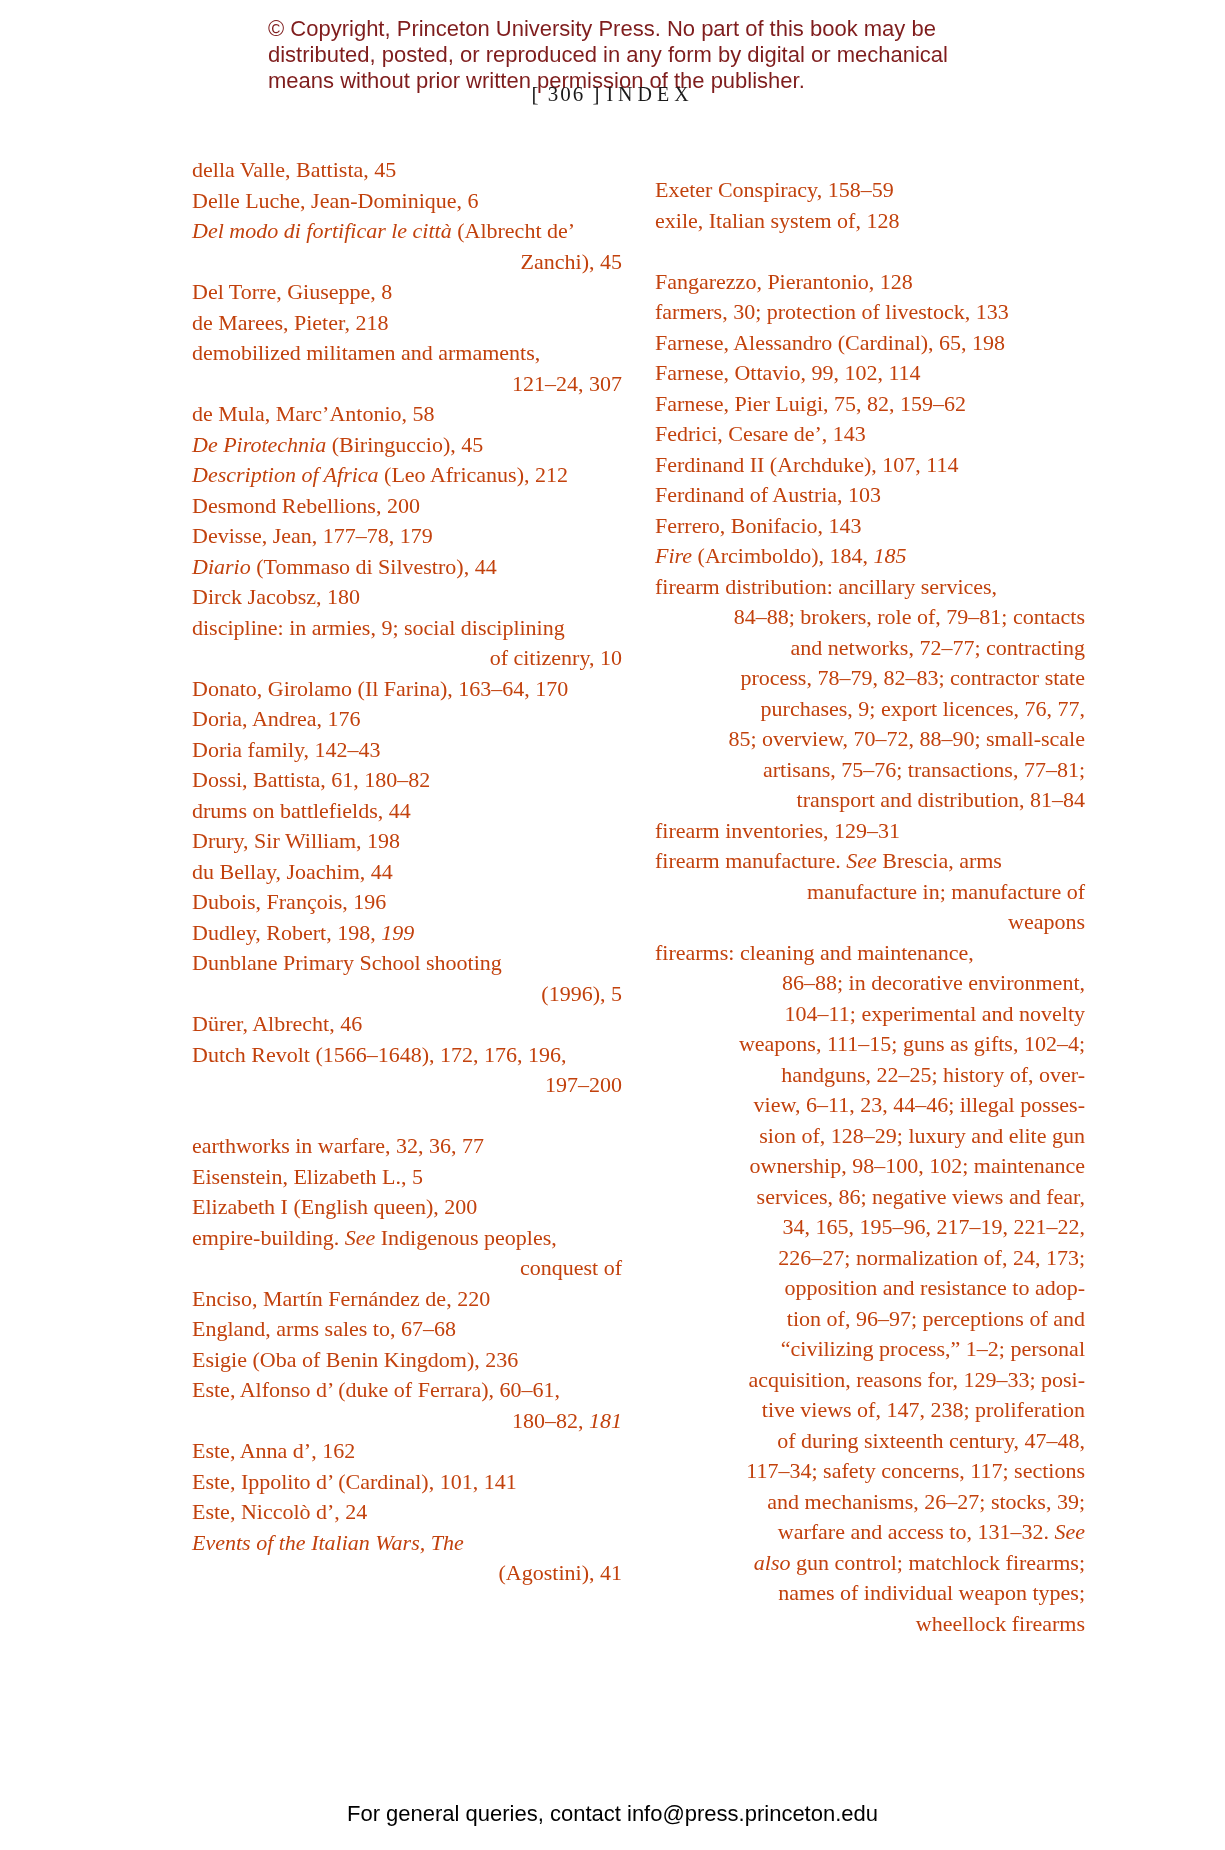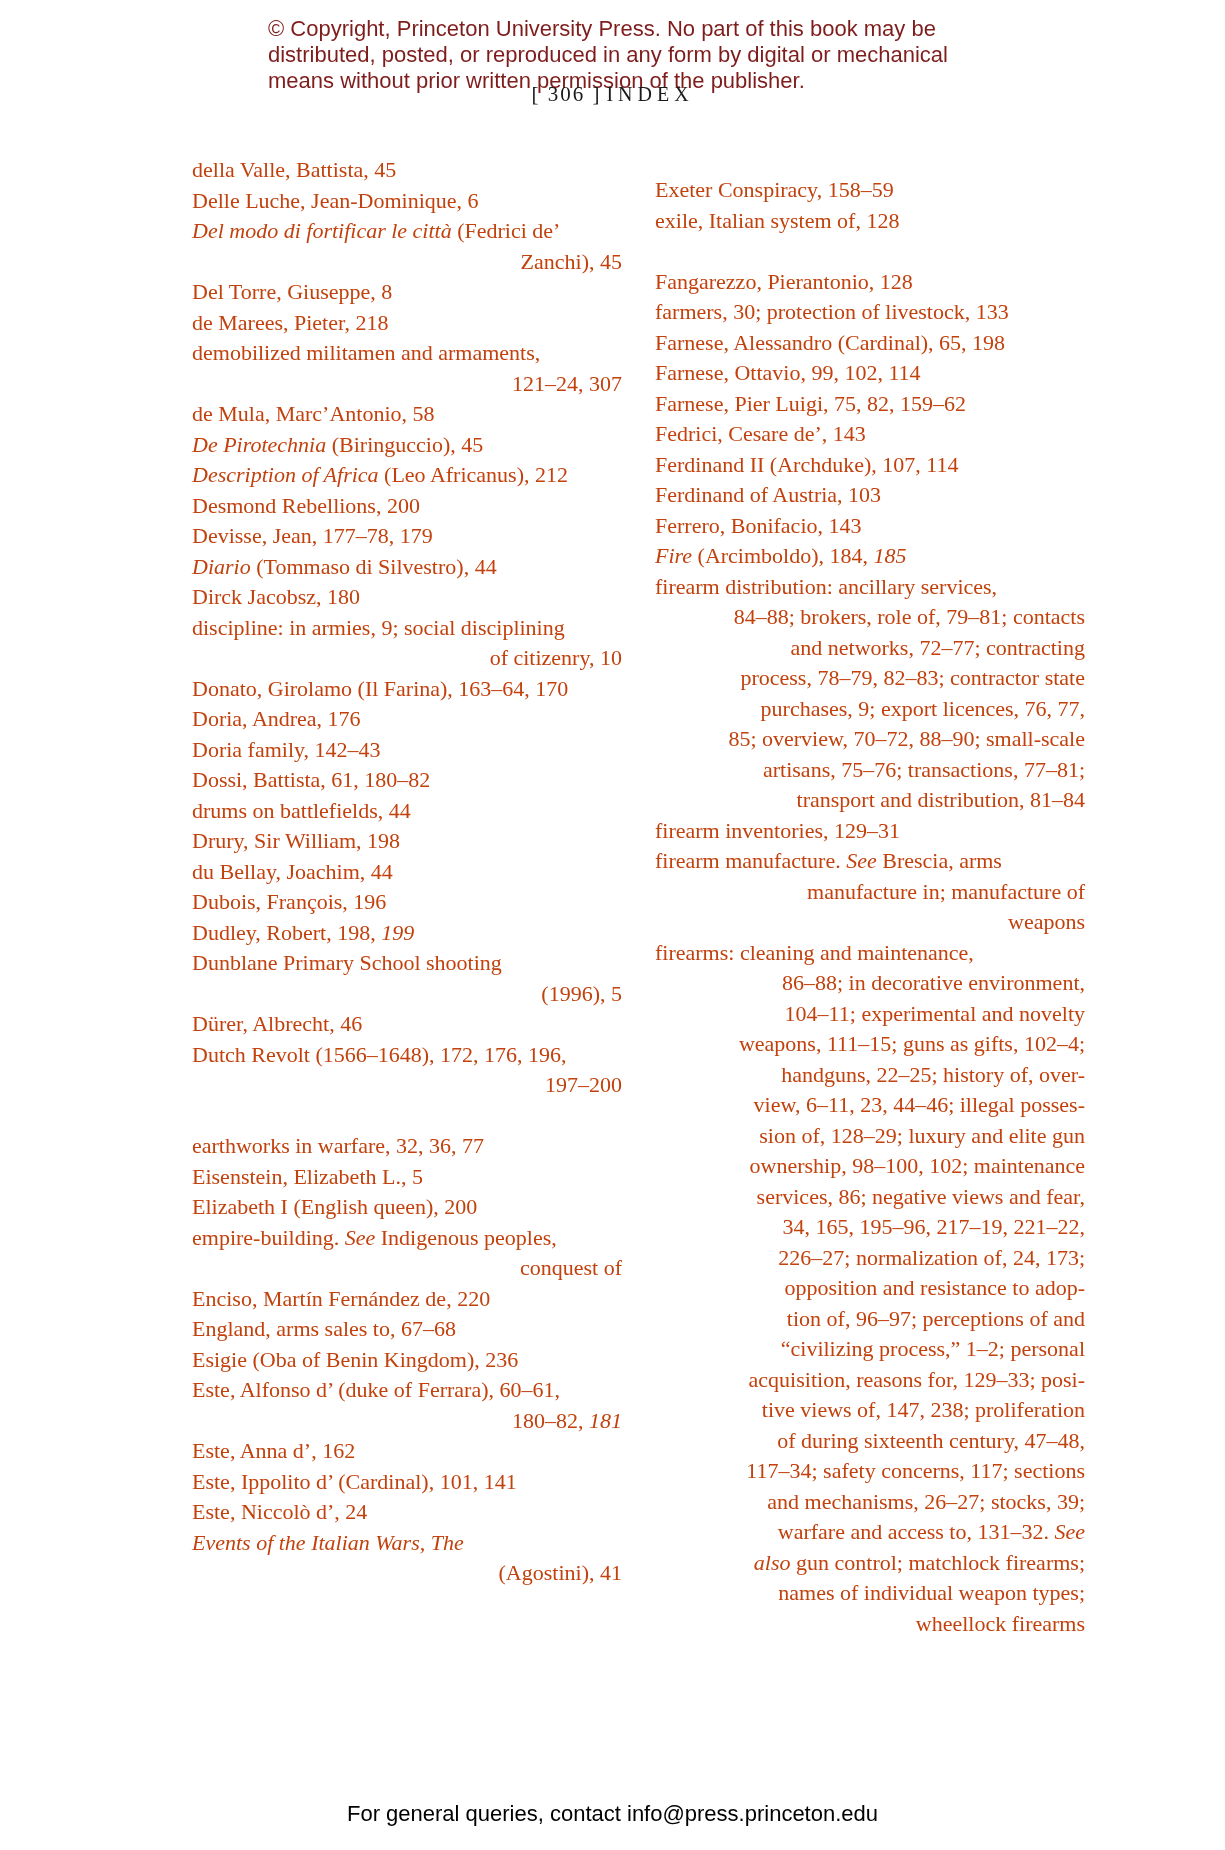--- a/index.html
+++ b/index.html
@@ -63,21 +63,21 @@
   <div>means without prior written permission of the publisher.</div>
 </div>
 
 <div class="pagehead">
   <span class="folio">[ 306 ]</span><span class="headword">INDEX</span>
 </div>
 
 <div class="col col-left">
     <div class="line"><span>della Valle, Battista, 45</span></div>
     <div class="line"><span>Delle Luche, Jean-Dominique, 6</span></div>
-    <div class="line"><span class="it">Del modo di fortificar le città</span><span> (Fedrici de’</span></div>
+    <div class="line"><span class="it">Del modo di fortificar le città</span><span> (Albrecht de’</span></div>
     <div class="line indent"><span>Zanchi), 45</span></div>
     <div class="line"><span>Del Torre, Giuseppe, 8</span></div>
     <div class="line"><span>de Marees, Pieter, 218</span></div>
     <div class="line"><span>demobilized militamen and armaments,</span></div>
     <div class="line indent"><span>121–24, 307</span></div>
     <div class="line"><span>de Mula, Marc’Antonio, 58</span></div>
     <div class="line"><span class="it">De Pirotechnia</span><span> (Biringuccio), 45</span></div>
     <div class="line"><span class="it">Description of Africa</span><span> (Leo Africanus), 212</span></div>
     <div class="line"><span>Desmond Rebellions, 200</span></div>
     <div class="line"><span>Devisse, Jean, 177–78, 179</span></div>

